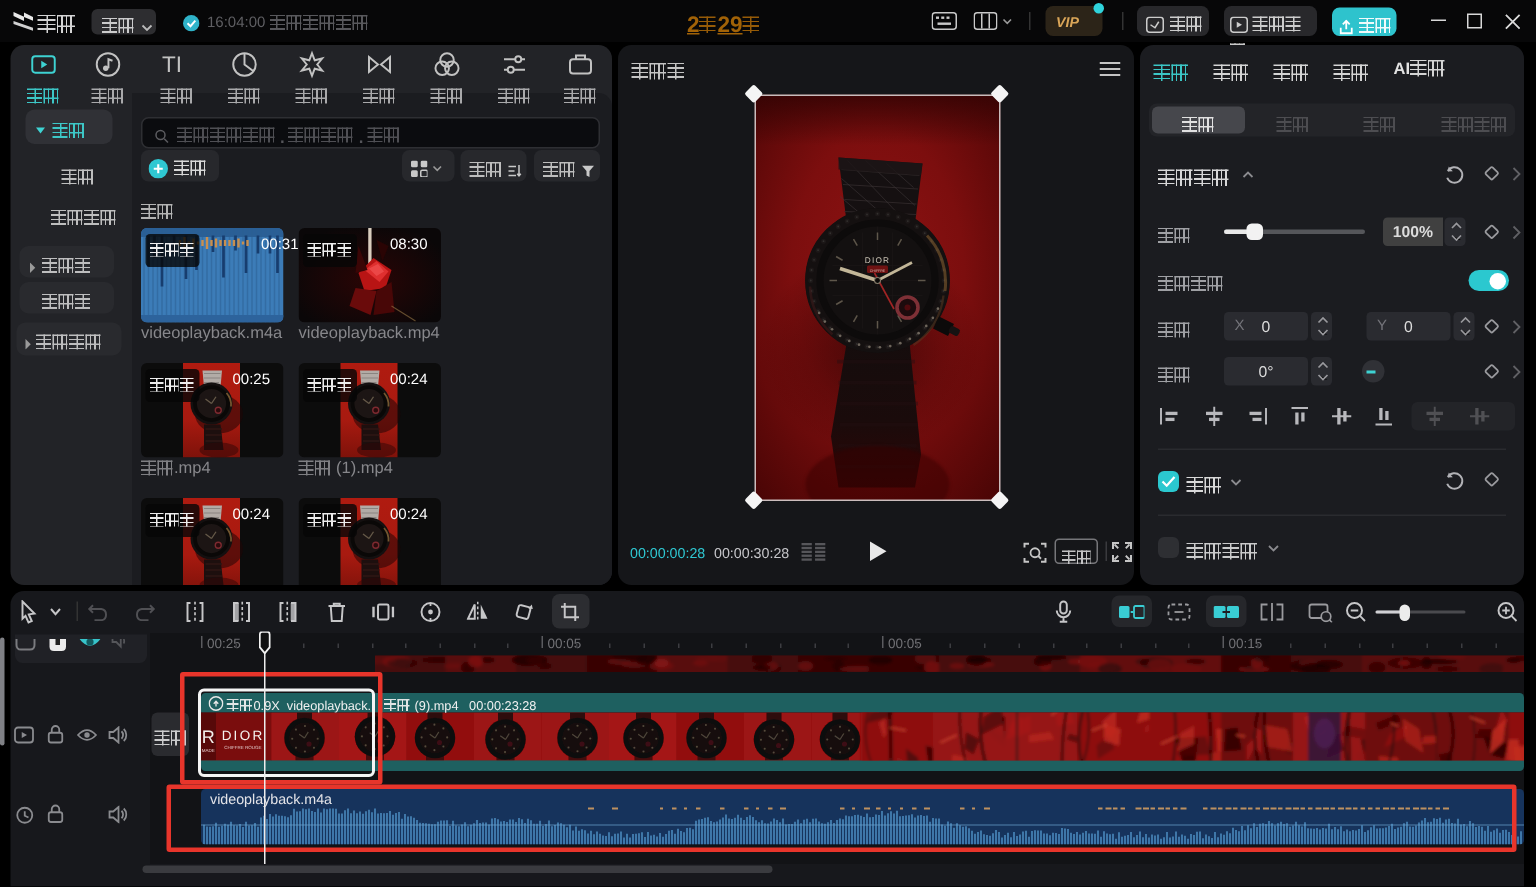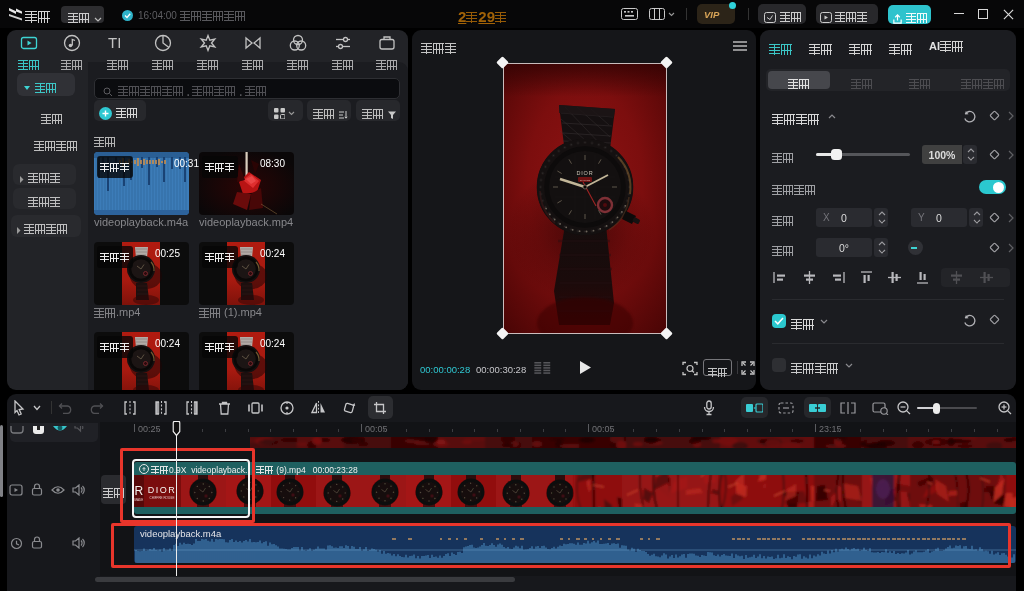--- a/index.html
+++ b/index.html
@@ -779,21 +779,21 @@
     <line x1="6" y1="3.5" x2="6" y2="8.5" stroke="#c6c6c8" stroke-width="1.2"></line>
     <line x1="9.8" y1="9.8" x2="13" y2="13" stroke="#c6c6c8" stroke-width="1.2"></line>
   </svg>
 <div class="a" style="left:134px;top:424px;width:1px;height:8px;background:#5a5b5f;"></div>
 <div class="txt" style="left:138px;top:424px;font-size:9px;color:#717175;">00:25</div>
 <div class="a" style="left:361px;top:424px;width:1px;height:8px;background:#5a5b5f;"></div>
 <div class="txt" style="left:365px;top:424px;font-size:9px;color:#717175;">00:05</div>
 <div class="a" style="left:588px;top:424px;width:1px;height:8px;background:#5a5b5f;"></div>
 <div class="txt" style="left:592px;top:424px;font-size:9px;color:#717175;">00:05</div>
 <div class="a" style="left:815px;top:424px;width:1px;height:8px;background:#5a5b5f;"></div>
-<div class="txt" style="left:819px;top:424px;font-size:9px;color:#717175;">23:15</div>
+<div class="txt" style="left:819px;top:424px;font-size:9px;color:#717175;">00:15</div>
 <div class="a" style="left:157px;top:429px;width:1px;height:3px;background:#3c3d41;"></div>
 <div class="a" style="left:179px;top:429px;width:1px;height:3px;background:#3c3d41;"></div>
 <div class="a" style="left:202px;top:429px;width:1px;height:3px;background:#3c3d41;"></div>
 <div class="a" style="left:225px;top:429px;width:1px;height:3px;background:#3c3d41;"></div>
 <div class="a" style="left:248px;top:429px;width:1px;height:3px;background:#3c3d41;"></div>
 <div class="a" style="left:270px;top:429px;width:1px;height:3px;background:#3c3d41;"></div>
 <div class="a" style="left:293px;top:429px;width:1px;height:3px;background:#3c3d41;"></div>
 <div class="a" style="left:316px;top:429px;width:1px;height:3px;background:#3c3d41;"></div>
 <div class="a" style="left:338px;top:429px;width:1px;height:3px;background:#3c3d41;"></div>
 <div class="a" style="left:384px;top:429px;width:1px;height:3px;background:#3c3d41;"></div>

